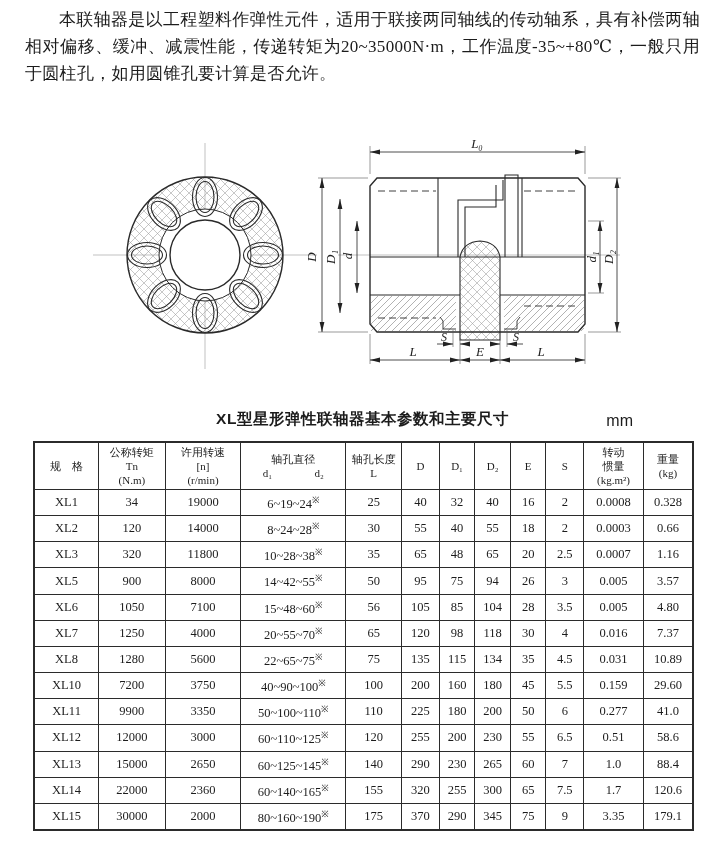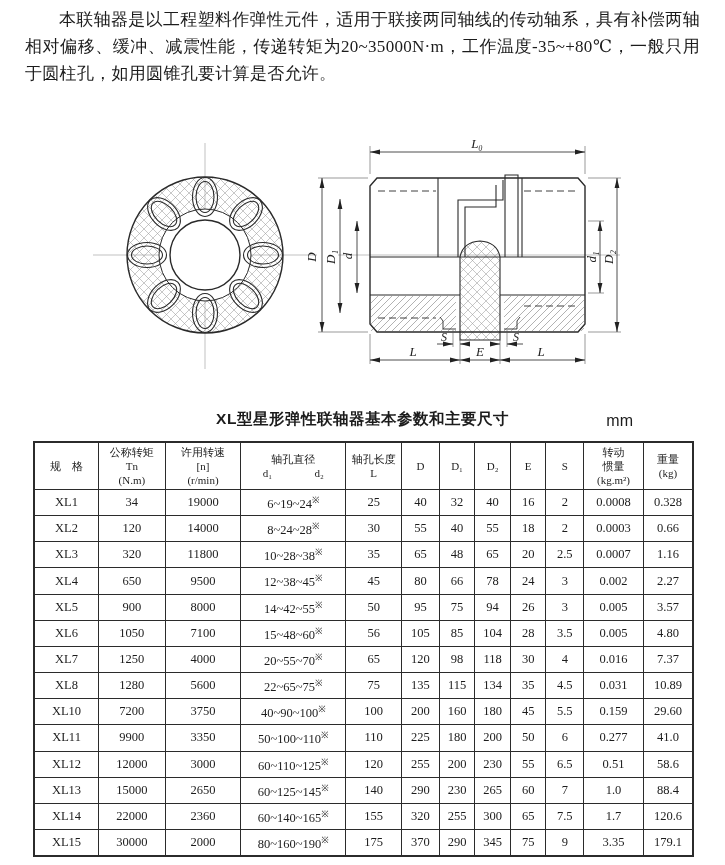--- a/index.html
+++ b/index.html
@@ -259,34 +259,20 @@
           <td>35</td>
           <td>65</td>
           <td>48</td>
           <td>65</td>
           <td>20</td>
           <td>2.5</td>
           <td>0.0007</td>
           <td>1.16</td>
         </tr>
         <tr>
-          <td>XL4</td>
-          <td>650</td>
-          <td>9500</td>
-          <td>12~38~45<sup>※</sup></td>
-          <td>45</td>
-          <td>80</td>
-          <td>66</td>
-          <td>78</td>
-          <td>24</td>
-          <td>3</td>
-          <td>0.002</td>
-          <td>2.27</td>
-        </tr>
-        <tr>
           <td>XL5</td>
           <td>900</td>
           <td>8000</td>
           <td>14~42~55<sup>※</sup></td>
           <td>50</td>
           <td>95</td>
           <td>75</td>
           <td>94</td>
           <td>26</td>
           <td>3</td>

